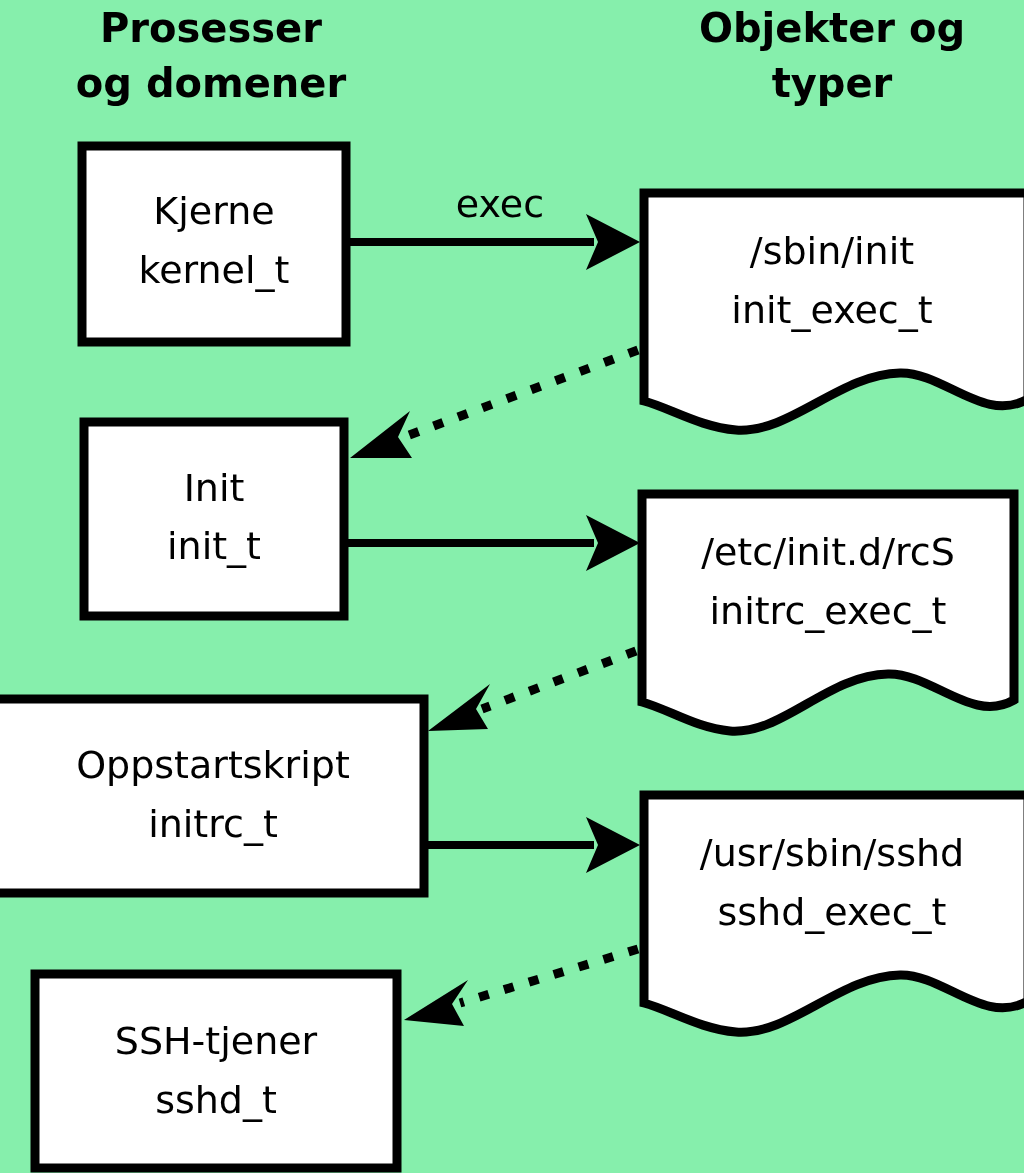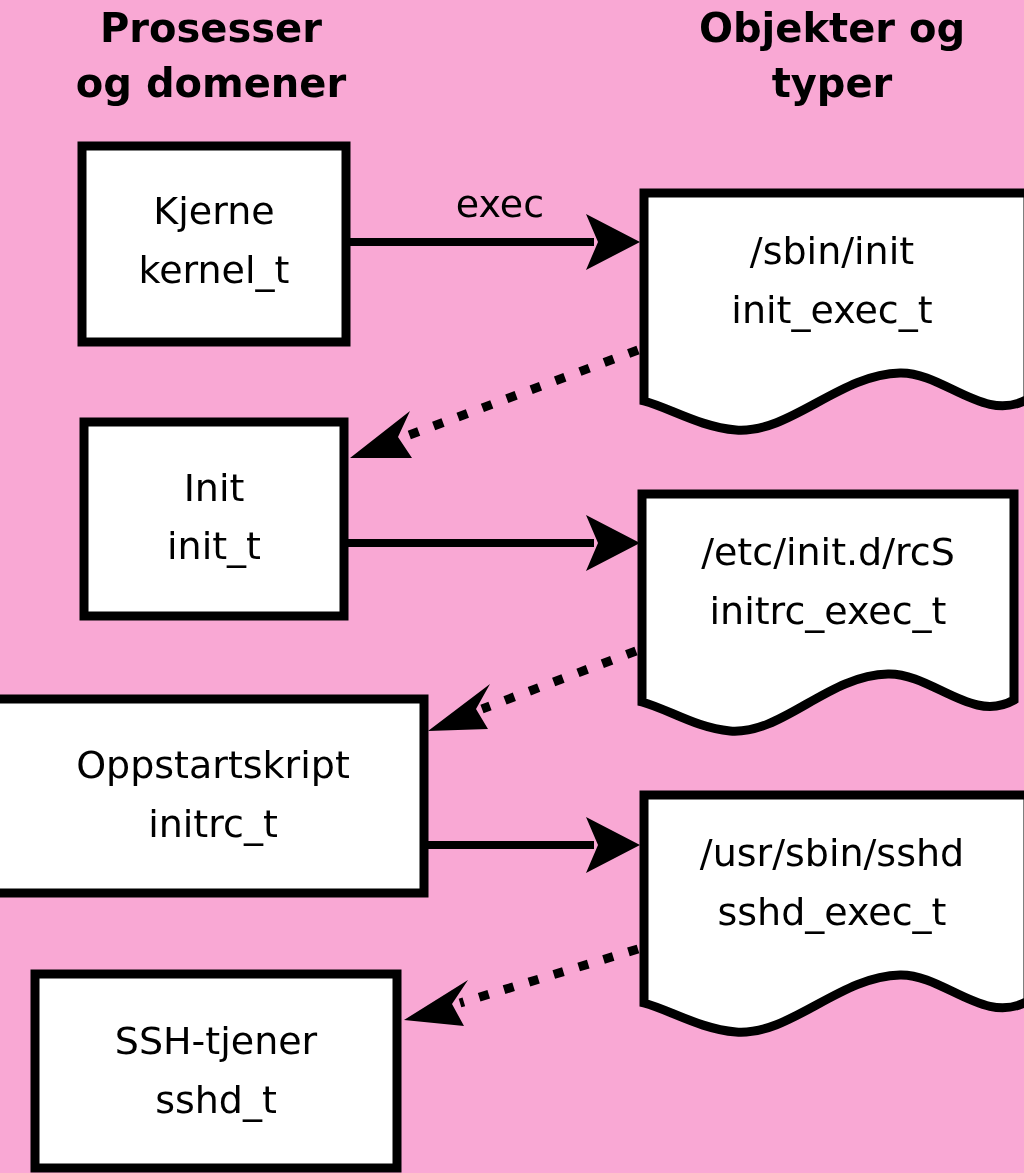--- a/index.html
+++ b/index.html
@@ -10,21 +10,21 @@
   body {
     width: 1024px;
     height: 1173px;
     font-family: "DejaVu Sans", sans-serif;
     overflow: hidden;
   }
   #diagram-root {
     position: relative;
     width: 1024px;
     height: 1173px;
-    background: #f9a8d4;
+    background: #86efac;
   }
   svg.diagram {
     display: block;
     width: 1024px;
     height: 1173px;
   }
   .col-header {
     font-family: "DejaVu Sans", sans-serif;
     font-weight: bold;
     font-size: 40px;

